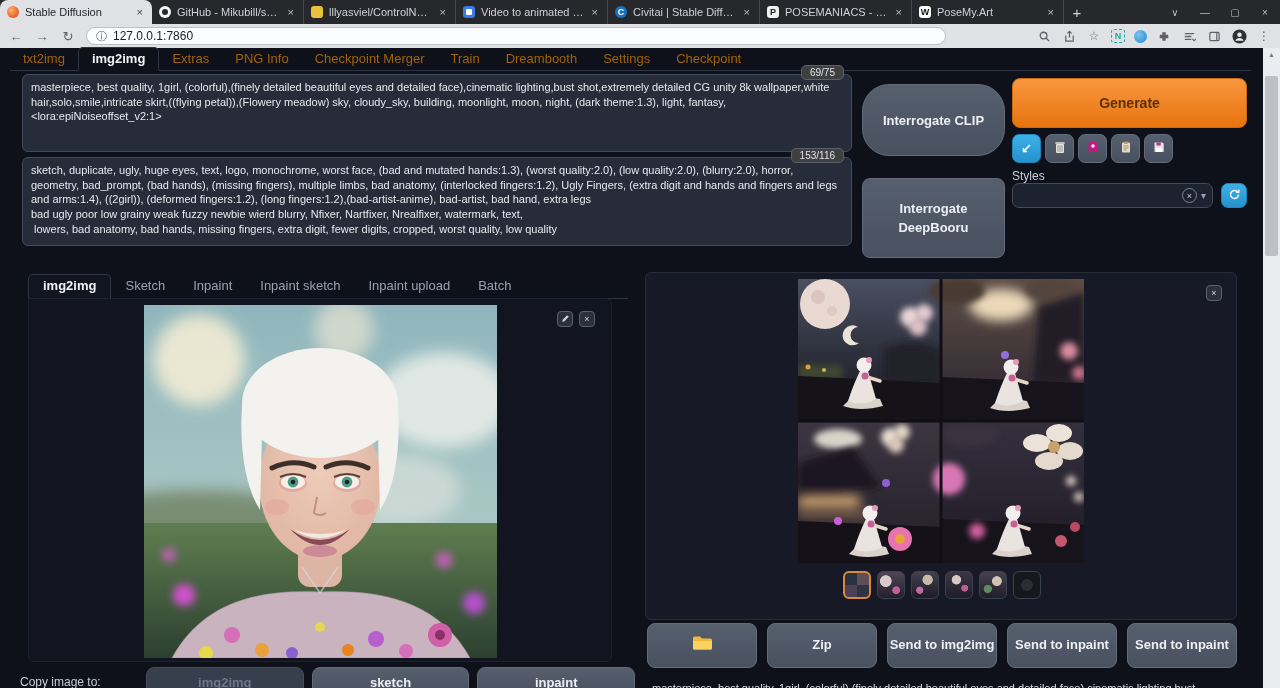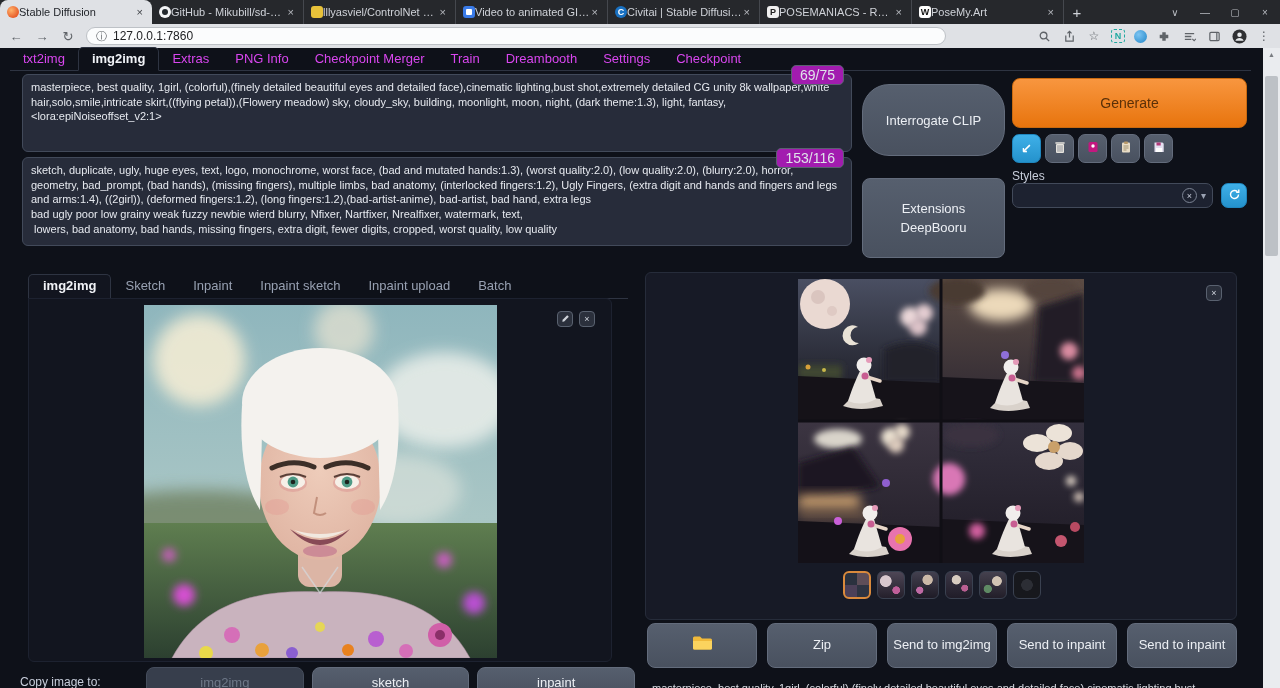--- a/index.html
+++ b/index.html
@@ -2,21 +2,21 @@
 <html><head>
 <meta charset="utf-8">
 <style>
   * { margin:0; padding:0; box-sizing:border-box; }
   html,body { width:1280px; height:688px; background:#0e1119; overflow:hidden; }
   body { font-family:"Liberation Sans","DejaVu Sans",sans-serif; }
   .screen { position:relative; width:1280px; height:688px; overflow:hidden; background:#0e1119; }
 
   
   .tabstrip { position:absolute; top:0; left:0; width:1280px; height:24px; background:#26282c; display:flex; align-items:stretch; }
-  .btab { width:152px; display:flex; align-items:center; padding:0 7px; color:#cfd2d8; font-size:11px; border-right:1px solid #45484e; cursor:default; }
+  .btab { width:152px; display:flex; align-items:center; gap:6px; padding:0 7px; color:#cfd2d8; font-size:11px; border-right:1px solid #45484e; cursor:default; }
   .btab.active { background:#dfe1e5; color:#1f2227; border-right:none; border-radius:8px 8px 0 0; }
   .btab .tab-title { flex:1; overflow:hidden; white-space:nowrap; text-overflow:ellipsis; }
   .btab .tab-x { font-size:11px; color:inherit; opacity:.85; padding:0 2px; }
   .fav { width:12px; height:12px; border-radius:3px; flex:0 0 12px; display:inline-flex; align-items:center; justify-content:center; font-size:9px; font-weight:bold; }
   .fav-sd { border-radius:50%; background:radial-gradient(circle at 35% 35%, #ffb36b, #e85d2a 70%); }
   .fav-gh { border-radius:50%; background:#f4f5f7; position:relative; }
   .fav-gh::after{ content:""; position:absolute; left:3px; top:3px; width:6px; height:6px; border-radius:50%; background:#24292e; }
   .fav-cn { background:#e8c23a; color:#5a4a10; }
   .fav-gif { background:#3a7be8; position:relative; }
   .fav-gif::after{ content:""; position:absolute; left:3px; top:3px; width:6px; height:6px; background:#fff; border-radius:1px; }
@@ -34,30 +34,30 @@
   .urlpill .url { color:#202124; font-size:12px; }
   .tb-right { margin-left:auto; display:flex; align-items:center; gap:9px; }
   .tbi { width:16px; height:16px; display:inline-flex; align-items:center; justify-content:center; color:#5f6368; font-size:12px; }
   .ext-n { width:14px; height:14px; border:1.5px dashed #1fa8a0; border-radius:3px; color:#1fa8a0; font-size:9px; font-weight:bold; display:inline-flex; align-items:center; justify-content:center; }
   .ext-blue { width:13px; height:13px; border-radius:50%; background:radial-gradient(circle at 35% 35%, #7cc4f2, #2186c8); }
 
   
   .page { position:absolute; top:48px; left:0; width:1263px; height:640px; background:#0e1119; color:#e5e7eb; }
 
   .navtabs { position:absolute; top:0; left:10px; right:12px; height:23px; display:flex; align-items:flex-end; border-bottom:1px solid #2e3442; }
-  .ntab { padding:3px 13px 4px; font-size:13px; color:#d946ef; cursor:pointer; }
+  .ntab { padding:3px 13px 4px; font-size:13px; color:#a16207; cursor:pointer; }
   .ntab.active { color:#f1f3f7; font-weight:bold; border:1px solid #2e3442; border-bottom:1px solid #0e1119; border-radius:5px 5px 0 0; margin-bottom:-1px; background:#0e1119; }
 
   .ta-wrap { position:absolute; left:22px; width:830px; }
   .ta-wrap.pos { top:26px; height:78px; }
   .ta-wrap.neg { top:109px; height:89px; }
   textarea.prompt { width:100%; height:100%; background:#272c3a; color:#e6e9ef; border:1px solid #424a5a; border-radius:6px; font-family:"Liberation Sans","DejaVu Sans",sans-serif; font-size:11px; line-height:1.33; padding:5px 8px; resize:none; overflow:hidden; outline:none; white-space:pre-wrap; }
-  .tok-badge { position:absolute; right:8px; top:-9px; background:#a21caf; border:1px solid #59616f; border-radius:5px; color:#dfe3ea; font-size:14px; padding:1px 8px; z-index:3; }
-
-  .btn { background:linear-gradient(#565f6e,#49515f); border:1px solid #636c7c; border-radius:8px; color:#eceff4; font-size:13px; font-weight:normal; display:flex; align-items:center; justify-content:center; text-align:center; cursor:pointer; }
+  .tok-badge { position:absolute; right:8px; top:-9px; background:#404040; border:1px solid #59616f; border-radius:5px; color:#dfe3ea; font-size:10px; padding:1px 8px; z-index:3; }
+
+  .btn { background:linear-gradient(#565f6e,#49515f); border:1px solid #636c7c; border-radius:8px; color:#eceff4; font-size:13px; font-weight:bold; display:flex; align-items:center; justify-content:center; text-align:center; cursor:pointer; }
   .interrogate-clip { position:absolute; left:862px; top:36px; width:143px; height:72px;border-radius:27px; }
   .interrogate-db  { position:absolute; left:862px; top:130px; width:143px; height:80px; line-height:1.5; }
   .generate { position:absolute; left:1012px; top:30px; width:235px; height:50px; background:linear-gradient(#f8963f,#e8740d); border:1px solid #c96a10; color:#5b3008; font-size:14px; }
 
   .utilrow { position:absolute; left:1012px; top:86px; display:flex; gap:4px; }
   .ubtn { width:29px; height:29px; border-radius:7px; background:linear-gradient(#565f6e,#49515f); border:1px solid #636c7c; display:flex; align-items:center; justify-content:center; cursor:pointer; }
   .ubtn.blue { background:linear-gradient(#3fb0e8,#2492cc); border-color:#1f86be; color:#fff; font-size:13px; font-weight:bold; }
 
   .styles-label { position:absolute; left:1012px; top:121px; font-size:12px; color:#c8cedb; }
   .styles-dd { position:absolute; left:1012px; top:135px; width:201px; height:25px; background:#1d2230; border:1px solid #424a5a; border-radius:7px; display:flex; align-items:center; justify-content:flex-end; gap:4px; padding:0 6px; }
@@ -225,21 +225,21 @@
     </div>
 
     <div class="ta-wrap neg">
       <span class="tok-badge">153/116</span>
       <textarea class="prompt" spellcheck="false" style="">sketch, duplicate, ugly, huge eyes, text, logo, monochrome, worst face, (bad and mutated hands:1.3), (worst quality:2.0), (low quality:2.0), (blurry:2.0), horror, geometry, bad_prompt, (bad hands), (missing fingers), multiple limbs, bad anatomy, (interlocked fingers:1.2), Ugly Fingers, (extra digit and hands and fingers and legs and arms:1.4), ((2girl)), (deformed fingers:1.2), (long fingers:1.2),(bad-artist-anime), bad-artist, bad hand, extra legs
 bad ugly poor low grainy weak fuzzy newbie wierd blurry, Nfixer, Nartfixer, Nrealfixer, watermark, text,
  lowers, bad anatomy, bad hands, missing fingers, extra digit, fewer digits, cropped, worst quality, low quality</textarea>
     </div>
 
     <div class="btn interrogate-clip">Interrogate CLIP</div>
-    <div class="btn interrogate-db" style="white-space:pre-line;">Extensions
+    <div class="btn interrogate-db" style="white-space:pre-line;">Interrogate
 DeepBooru</div>
     <div class="btn generate">Generate</div>
 
     <div class="utilrow">
       <div class="ubtn blue">
         <span>↙</span>
       </div>
       <div class="ubtn">
         <span>
           <svg width="14" height="14" viewBox="0 0 14 14">

